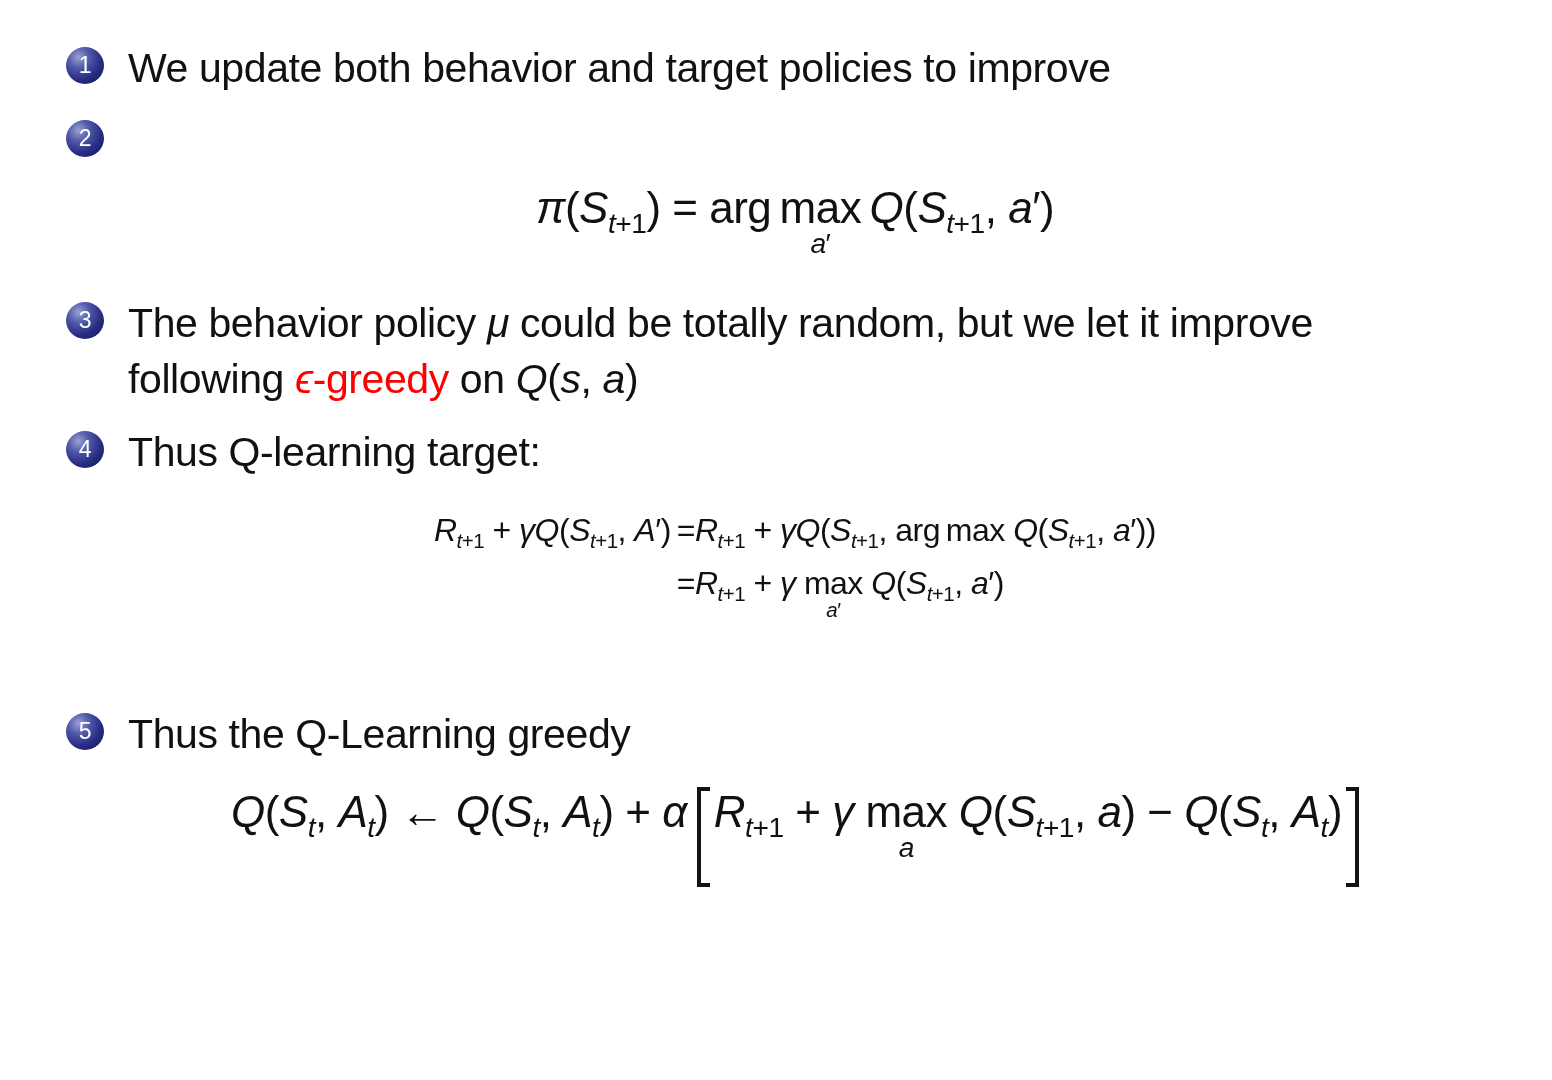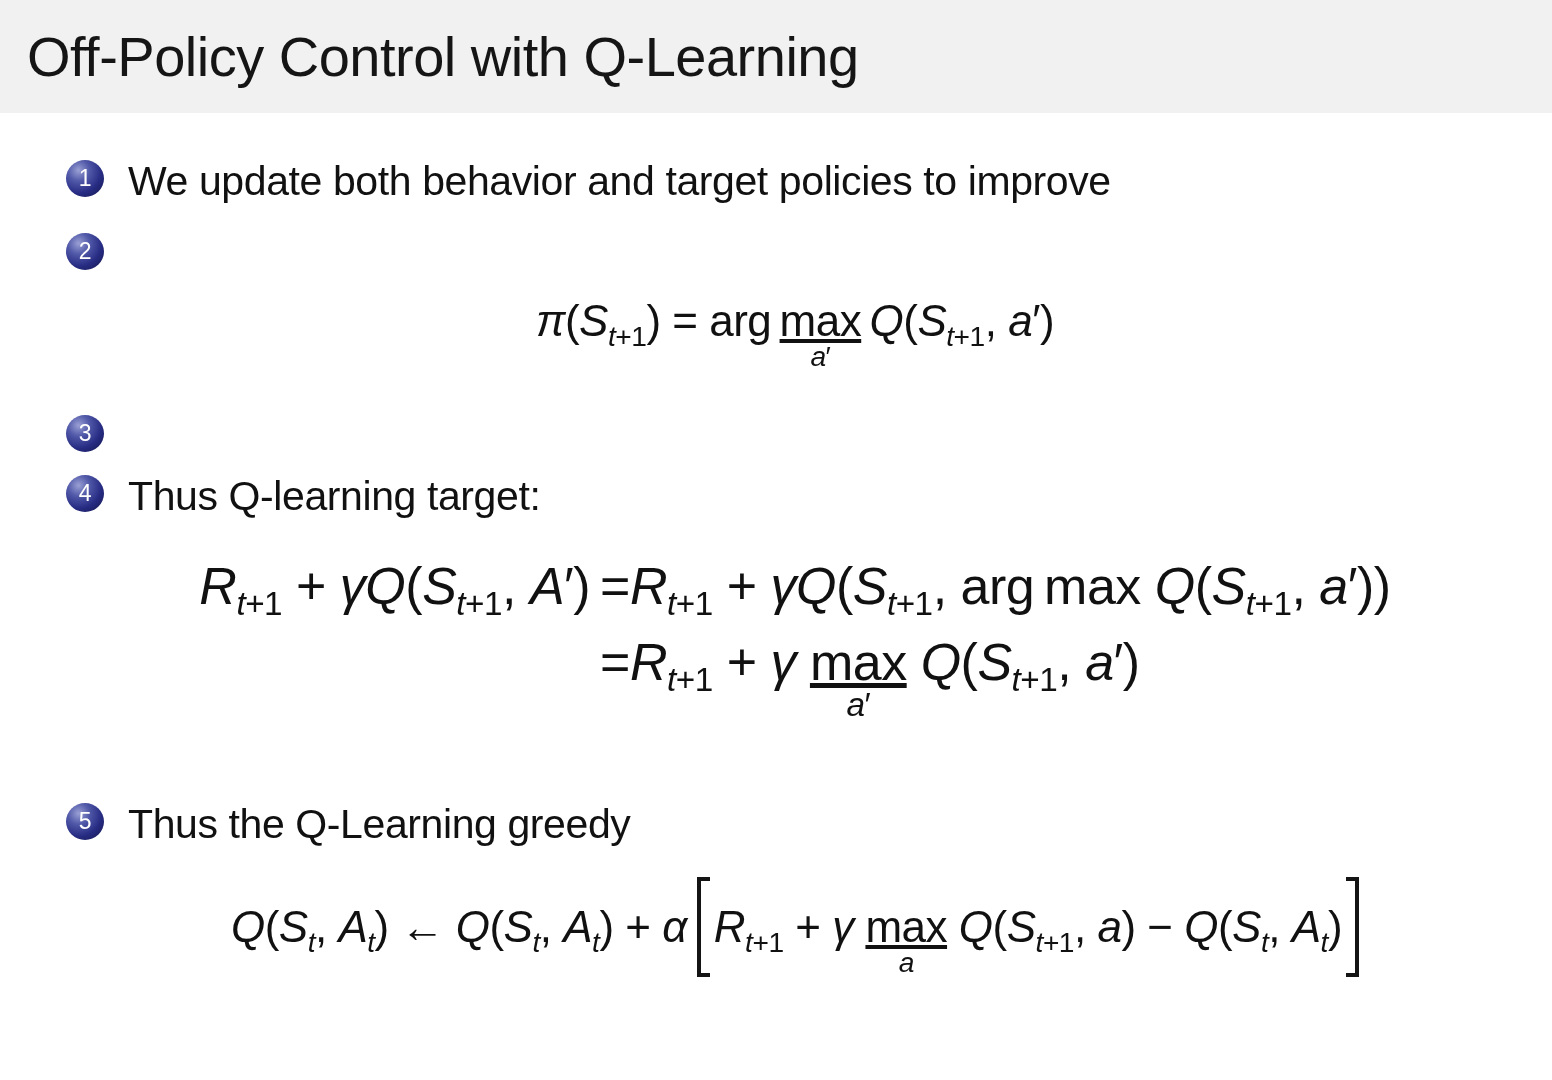--- a/index.html
+++ b/index.html
@@ -58,42 +58,41 @@
   sub{font-size:64%;line-height:0;}
   .equation{
     text-align:center;
     font-size:44px;
     letter-spacing:-0.5px;
   }
   .eq1{
     margin:26px 0 18px 0;
     padding-bottom:44px;
   }
-  .mop{display:inline-block;position:relative;text-decoration:underline;}
+  .mop{display:inline-block;position:relative;}
   .mop .under{
     position:absolute;top:92%;left:50%;
     transform:translateX(-50%);
     font-size:64%;line-height:1.1;
     white-space:nowrap;
   }
   .align-block{
     display:table;
     margin:28px auto 0 auto;
-    font-size:52px;
+    font-size:32px;
     letter-spacing:-0.5px;
     padding-bottom:48px;
   }
   .align-row{display:table-row;}
   .align-row .lhs{display:table-cell;text-align:right;padding:4px 0 12px 0;white-space:nowrap;}
   .align-row .rhs{display:table-cell;text-align:left;padding:4px 0 12px 0;white-space:nowrap;margin-left:18px;}
   .bullet-5{margin-top:44px;}
   .eq-flex{
     display:flex;
     justify-content:center;
-    align-items:center;
     margin-top:24px;
     white-space:nowrap;
   }
   .eq-flex .lbracket{
     flex:0 0 auto;width:13px;height:100px;
     border-left:4px solid #141414;
     border-top:4px solid #141414;
     border-bottom:4px solid #141414;
     margin:0 4px 0 10px;
   }
@@ -103,23 +102,20 @@
     border-top:4px solid #141414;
     border-bottom:4px solid #141414;
     margin:0 0 0 4px;
   }
 </style>
 </head>
 <body>
 
 <div class="slide">
 
-  <header class="titlebar">
-    <h1>Off-Policy Control with Q-Learning</h1>
-  </header>
 
   <div class="content">
 
     <div class="bullet">
       <span class="ball">
           <span>1</span>
         </span>
       <span class="btext">We update both behavior and target policies to improve</span>
     </div>
 
@@ -128,20 +124,21 @@
           <span>2</span>
         </span>
     </div>
 
     <div class="equation eq1"><i>π</i>(<i>S</i><sub><i>t</i>+1</sub>) = arg <span class="mop">max<span class="under"><i>a</i>′</span></span> <i>Q</i>(<i>S</i><sub><i>t</i>+1</sub>, <i>a</i>′)</div>
 
     <div class="bullet">
       <span class="ball">
           <span>3</span>
         </span>
+      <span class="btext">The behavior policy <i>μ</i> could be totally random, but we let it improve<br>following <span class="red"><i>ϵ</i>-greedy</span> on <i>Q</i>(<i>s</i>, <i>a</i>)</span>
     </div>
 
     <div class="bullet">
       <span class="ball">
           <span>4</span>
         </span>
       <span class="btext">Thus Q-learning target:</span>
     </div>
 
     <div class="align-block">

